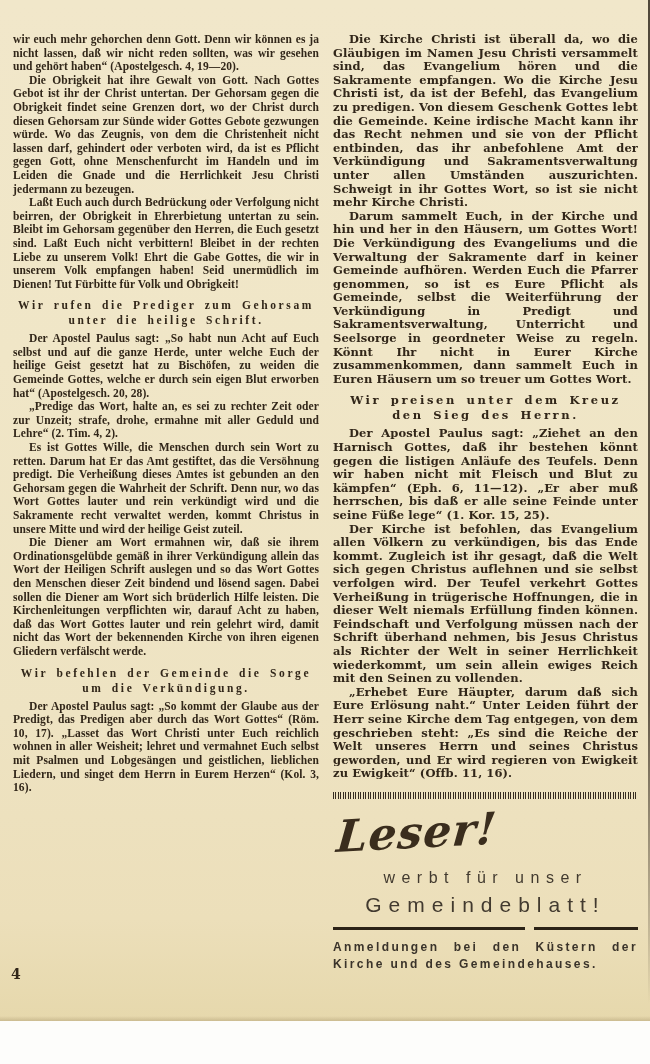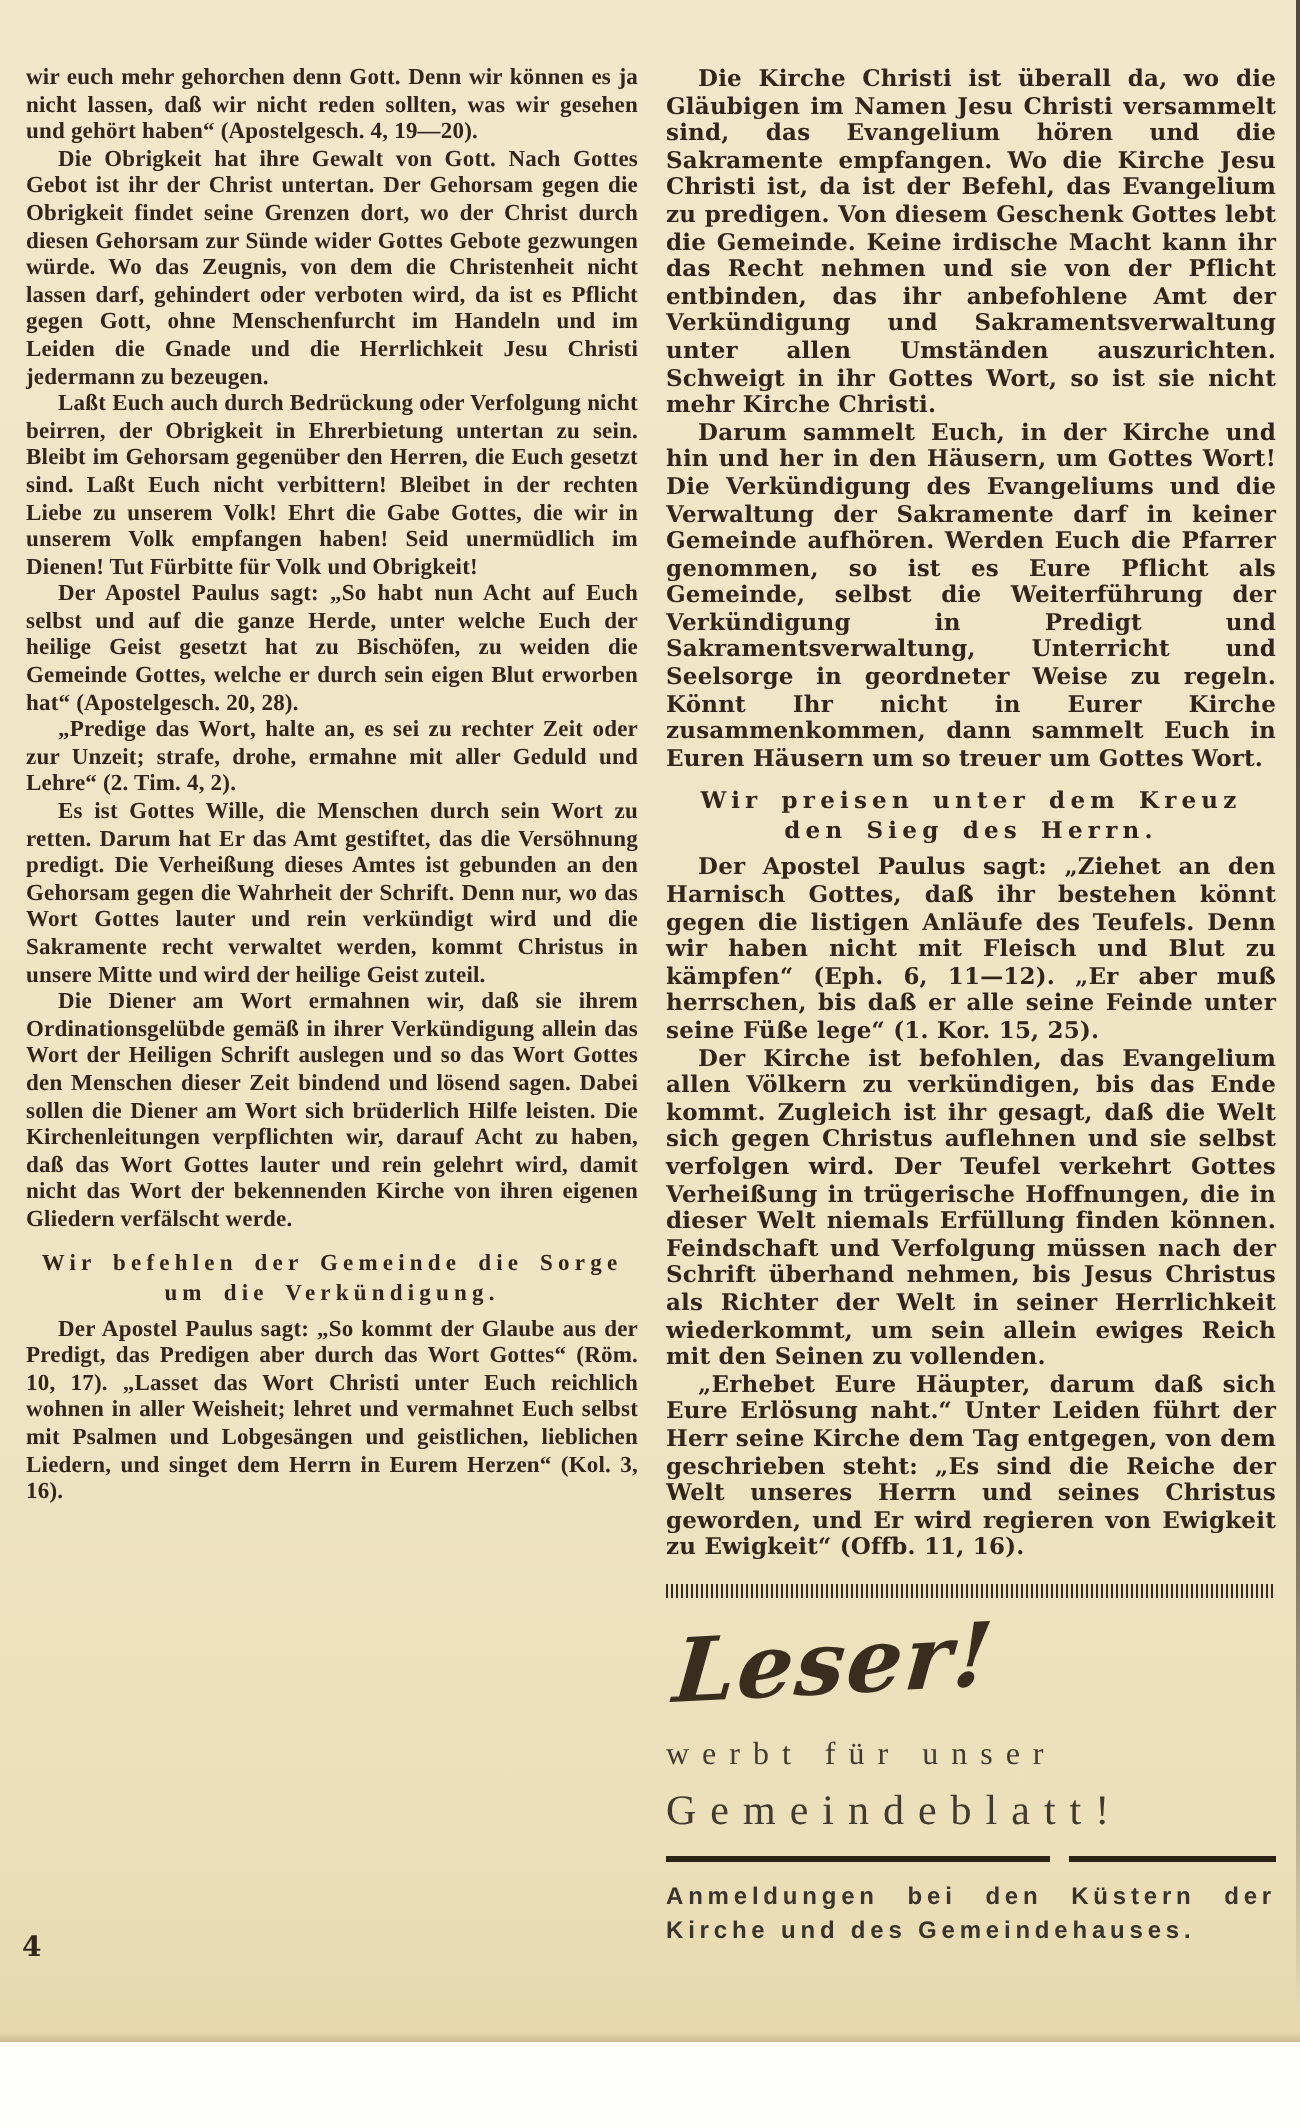--- a/index.html
+++ b/index.html
@@ -98,22 +98,22 @@
     font-style: italic;
     font-weight: bold;
     font-size: 44px;
     line-height: 44px;
     letter-spacing: 1px;
     color: #3a2d1d;
     transform: rotate(-3deg) skewX(-8deg);
     transform-origin: left bottom;
   }
   .ad-line {
-    font-family: Liberation Serif, serif;
-    text-align: left;
+    font-family: Liberation Sans, sans-serif;
+    text-align: center;
     color: #423a2f;
     white-space: nowrap;
   }
   .ad-line1 { margin-top: 10px; font-size: 16px; letter-spacing: 6.5px; }
   .ad-line2 { margin-top: 6px;  font-size: 21px; letter-spacing: 7px; }
   .ad-rule {
     margin-top: 10px;
     height: 3px;
     background: linear-gradient(90deg,
       #2c2317 0%, #2c2317 63%,
@@ -143,20 +143,21 @@
 </head>
 <body>
 
 <div class="stage">
   <div class="page">
 
     <div class="col col-left">
       <p class="body-par cont">wir euch mehr gehorchen denn Gott. Denn wir können es ja nicht lassen, daß wir nicht reden sollten, was wir gesehen und gehört haben“ (Apostelgesch. 4, 19—20).</p>
       <p class="body-par">Die Obrigkeit hat ihre Gewalt von Gott. Nach Gottes Gebot ist ihr der Christ untertan. Der Gehorsam gegen die Obrigkeit findet seine Grenzen dort, wo der Christ durch diesen Gehorsam zur Sünde wider Gottes Gebote gezwungen würde. Wo das Zeugnis, von dem die Christenheit nicht lassen darf, gehindert oder verboten wird, da ist es Pflicht gegen Gott, ohne Menschenfurcht im Handeln und im Leiden die Gnade und die Herrlichkeit Jesu Christi jedermann zu bezeugen.</p>
       <p class="body-par">Laßt Euch auch durch Bedrückung oder Verfolgung nicht beirren, der Obrigkeit in Ehrerbietung untertan zu sein. Bleibt im Gehorsam gegenüber den Herren, die Euch gesetzt sind. Laßt Euch nicht verbittern! Bleibet in der rechten Liebe zu unserem Volk! Ehrt die Gabe Gottes, die wir in unserem Volk empfangen haben! Seid unermüdlich im Dienen! Tut Fürbitte für Volk und Obrigkeit!</p>
+      <div class="section-heading">Wir rufen die Prediger zum Gehorsam unter die heilige Schrift.</div>
       <p class="body-par">Der Apostel Paulus sagt: „So habt nun Acht auf Euch selbst und auf die ganze Herde, unter welche Euch der heilige Geist gesetzt hat zu Bischöfen, zu weiden die Gemeinde Gottes, welche er durch sein eigen Blut erworben hat“ (Apostelgesch. 20, 28).</p>
       <p class="body-par">„Predige das Wort, halte an, es sei zu rechter Zeit oder zur Unzeit; strafe, drohe, ermahne mit aller Geduld und Lehre“ (2. Tim. 4, 2).</p>
       <p class="body-par">Es ist Gottes Wille, die Menschen durch sein Wort zu retten. Darum hat Er das Amt gestiftet, das die Versöhnung predigt. Die Verheißung dieses Amtes ist gebunden an den Gehorsam gegen die Wahrheit der Schrift. Denn nur, wo das Wort Gottes lauter und rein verkündigt wird und die Sakramente recht verwaltet werden, kommt Christus in unsere Mitte und wird der heilige Geist zuteil.</p>
       <p class="body-par">Die Diener am Wort ermahnen wir, daß sie ihrem Ordinationsgelübde gemäß in ihrer Verkündigung allein das Wort der Heiligen Schrift auslegen und so das Wort Gottes den Menschen dieser Zeit bindend und lösend sagen. Dabei sollen die Diener am Wort sich brüderlich Hilfe leisten. Die Kirchenleitungen verpflichten wir, darauf Acht zu haben, daß das Wort Gottes lauter und rein gelehrt wird, damit nicht das Wort der bekennenden Kirche von ihren eigenen Gliedern verfälscht werde.</p>
       <div class="section-heading">Wir befehlen der Gemeinde die Sorge um die Verkündigung.</div>
       <p class="body-par">Der Apostel Paulus sagt: „So kommt der Glaube aus der Predigt, das Predigen aber durch das Wort Gottes“ (Röm. 10, 17). „Lasset das Wort Christi unter Euch reichlich wohnen in aller Weisheit; lehret und vermahnet Euch selbst mit Psalmen und Lobgesängen und geistlichen, lieblichen Liedern, und singet dem Herrn in Eurem Herzen“ (Kol. 3, 16).</p>
     </div>
 
     <div class="col col-right">
       <p class="body-par">Die Kirche Christi ist überall da, wo die Gläubigen im Namen Jesu Christi versammelt sind, das Evangelium hören und die Sakramente empfangen. Wo die Kirche Jesu Christi ist, da ist der Befehl, das Evangelium zu predigen. Von diesem Geschenk Gottes lebt die Gemeinde. Keine irdische Macht kann ihr das Recht nehmen und sie von der Pflicht entbinden, das ihr anbefohlene Amt der Verkündigung und Sakramentsverwaltung unter allen Umständen auszurichten. Schweigt in ihr Gottes Wort, so ist sie nicht mehr Kirche Christi.</p>

